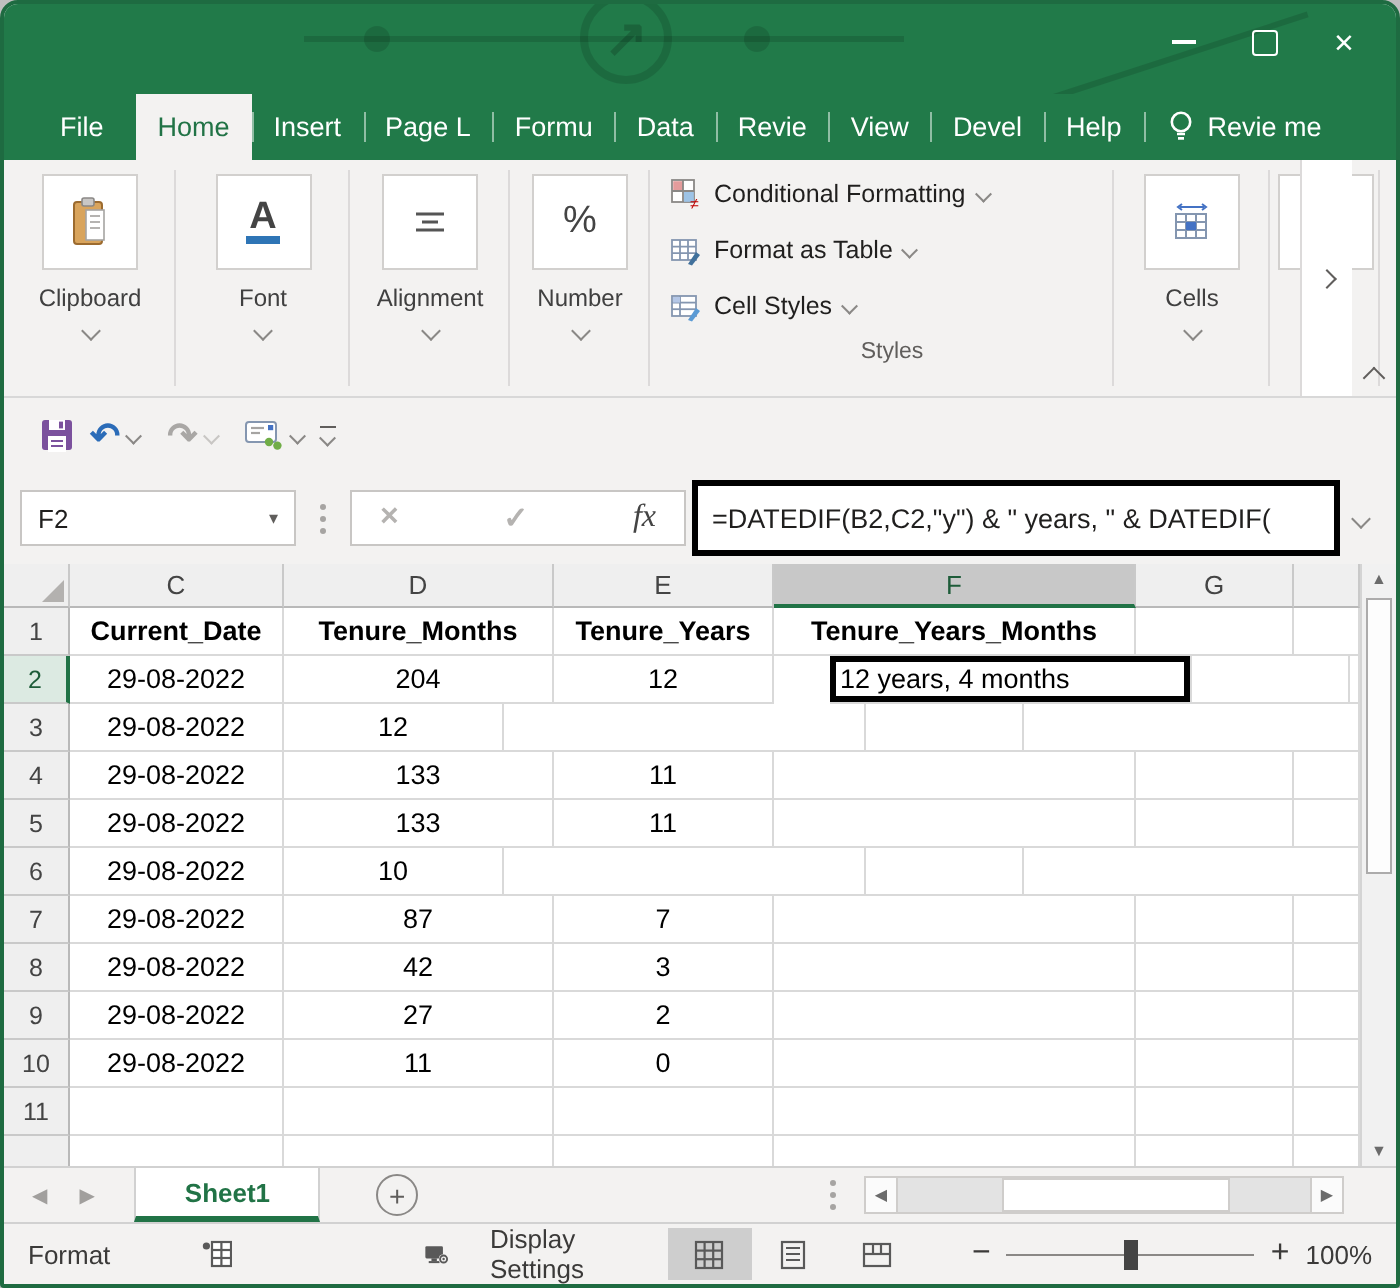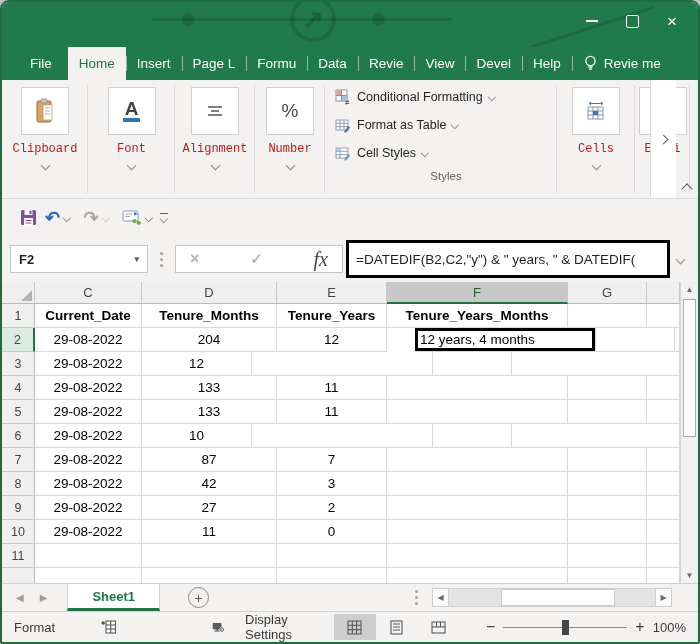--- a/index.html
+++ b/index.html
@@ -24,21 +24,21 @@
   .tab.sep::before{content:"";position:absolute;left:0;top:9px;bottom:9px;width:1px;background:rgba(255,255,255,.5);}
   .tab.active{background:#F3F2F1;color:#217346;}
   .tab-file{padding:0 16px;}
   .tellme,.share{display:flex;align-items:center;gap:7px;padding:0 12px;white-space:nowrap;}
   .share{margin-left:14px;}
   
   .ribbon{height:118px;display:flex;background:#F3F2F1;border-bottom:1px solid #D8D8D8;position:relative;flex:none;}
   .rgroup{display:flex;flex-direction:column;align-items:center;padding-top:7px;position:relative;flex:none;}
   .rgroup::after{content:"";position:absolute;right:0;top:5px;bottom:5px;width:1px;background:#DCDADA;}
   .bigbtn{width:46px;height:46px;background:#fff;border:1px solid #D2D0CE;display:flex;align-items:center;justify-content:center;}
-  .glabel{font-size:12px;color:#b91c1c;margin-top:7px;font-family:Liberation Mono, monospace;}
+  .glabel{font-size:12px;color:#404040;margin-top:7px;}
   .chev{display:inline-block;width:6px;height:6px;border-right:1.5px solid #8A8886;border-bottom:1.5px solid #8A8886;
     transform:rotate(45deg);flex:none;}
   .chev.sm{width:4.5px;height:4.5px;}
   .gchev{margin-top:6px;}
   .styles-group{width:222px;display:flex;flex-direction:column;padding:3px 0 0 10px;position:relative;flex:none;}
   .styles-group::after{content:"";position:absolute;right:0;top:5px;bottom:5px;width:1px;background:#DCDADA;}
   .stylebtn{display:flex;align-items:center;gap:6px;font-size:12.5px;color:#201F1E;height:28px;white-space:nowrap;}
   .styles-caption{font-size:11.5px;color:#605E5C;text-align:center;margin-top:3px;}
   .fonticon{font-size:19px;font-weight:bold;color:#444;line-height:.9;border-bottom:4px solid #2E75B6;padding:0 2px;}
   .pcticon{font-size:19px;color:#444;}
@@ -53,28 +53,28 @@
   .qat{height:37px;display:flex;align-items:center;padding-left:14px;flex:none;background:#F3F2F1;}
   .qbtn{display:flex;align-items:center;justify-content:center;height:24px;padding:0 4px;}
   .qarrow{font-size:18px;font-weight:bold;line-height:1;}
   .undo{color:#2B6CB8;}
   .redo{color:#A9A7A5;}
   .qat-custom{display:flex;flex-direction:column;align-items:center;margin-left:8px;}
   .qat-custom .bar{width:8px;border-top:1.6px solid #605E5C;margin-bottom:2px;}
   
   .frow{height:46px;display:flex;align-items:center;padding:0 8px;background:#F3F2F1;flex:none;}
   .namebox{width:120px;height:26px;background:#fff;border:1px solid #C8C6C4;display:flex;align-items:center;
-    padding:0 8px;font-size:13px;color:#201F1E;font-weight:bold;}
+    padding:0 8px;font-size:13px;color:#201F1E;}
   .namebox .tri{margin-left:auto;color:#605E5C;font-size:9px;}
   .vdots{width:3px;height:3px;background:#A6A4A2;border-radius:50%;box-shadow:0 6px 0 #A6A4A2,0 -6px 0 #A6A4A2;margin:0 12px;}
   .fxbox{width:138px;height:26px;background:#fff;border:1px solid #C8C6C4;display:flex;align-items:center;
     justify-content:space-between;padding:0 14px;flex:none;}
   .fx-cancel{color:#B5B3B1;font-size:16px;font-weight:bold;}
   .fx-enter{color:#B5B3B1;font-size:15px;font-weight:bold;}
-  .fx-fn{font-family:"Liberation Serif",serif;font-style:italic;font-size:20px;color:#444;}
+  .fx-fn{font-family:"Liberation Serif",serif;font-style:italic;font-size:16px;color:#444;}
   .formulabox{flex:1;height:32px;background:#fff;border:3px solid #000;display:flex;align-items:center;
     padding:0 7px;font-size:13.5px;color:#201F1E;margin-left:3px;white-space:nowrap;overflow:hidden;}
   .fchev{width:20px;display:flex;justify-content:center;}
   
   .sheet{flex:1;display:flex;background:#fff;min-height:0;}
   .sheet-main{flex:1;display:flex;flex-direction:column;min-width:0;}
   .colhead-row{display:flex;height:22px;flex:none;background:#EFEFEF;}
   .ch{box-sizing:border-box;border-right:1px solid #C9C9C9;border-bottom:1px solid #B9B9B9;display:flex;
     align-items:center;justify-content:center;font-size:13px;color:#444;background:#EFEFEF;}
   .ch.sel{background:#C8C8C8;border-bottom:2px solid #217346;color:#1E5C39;}

